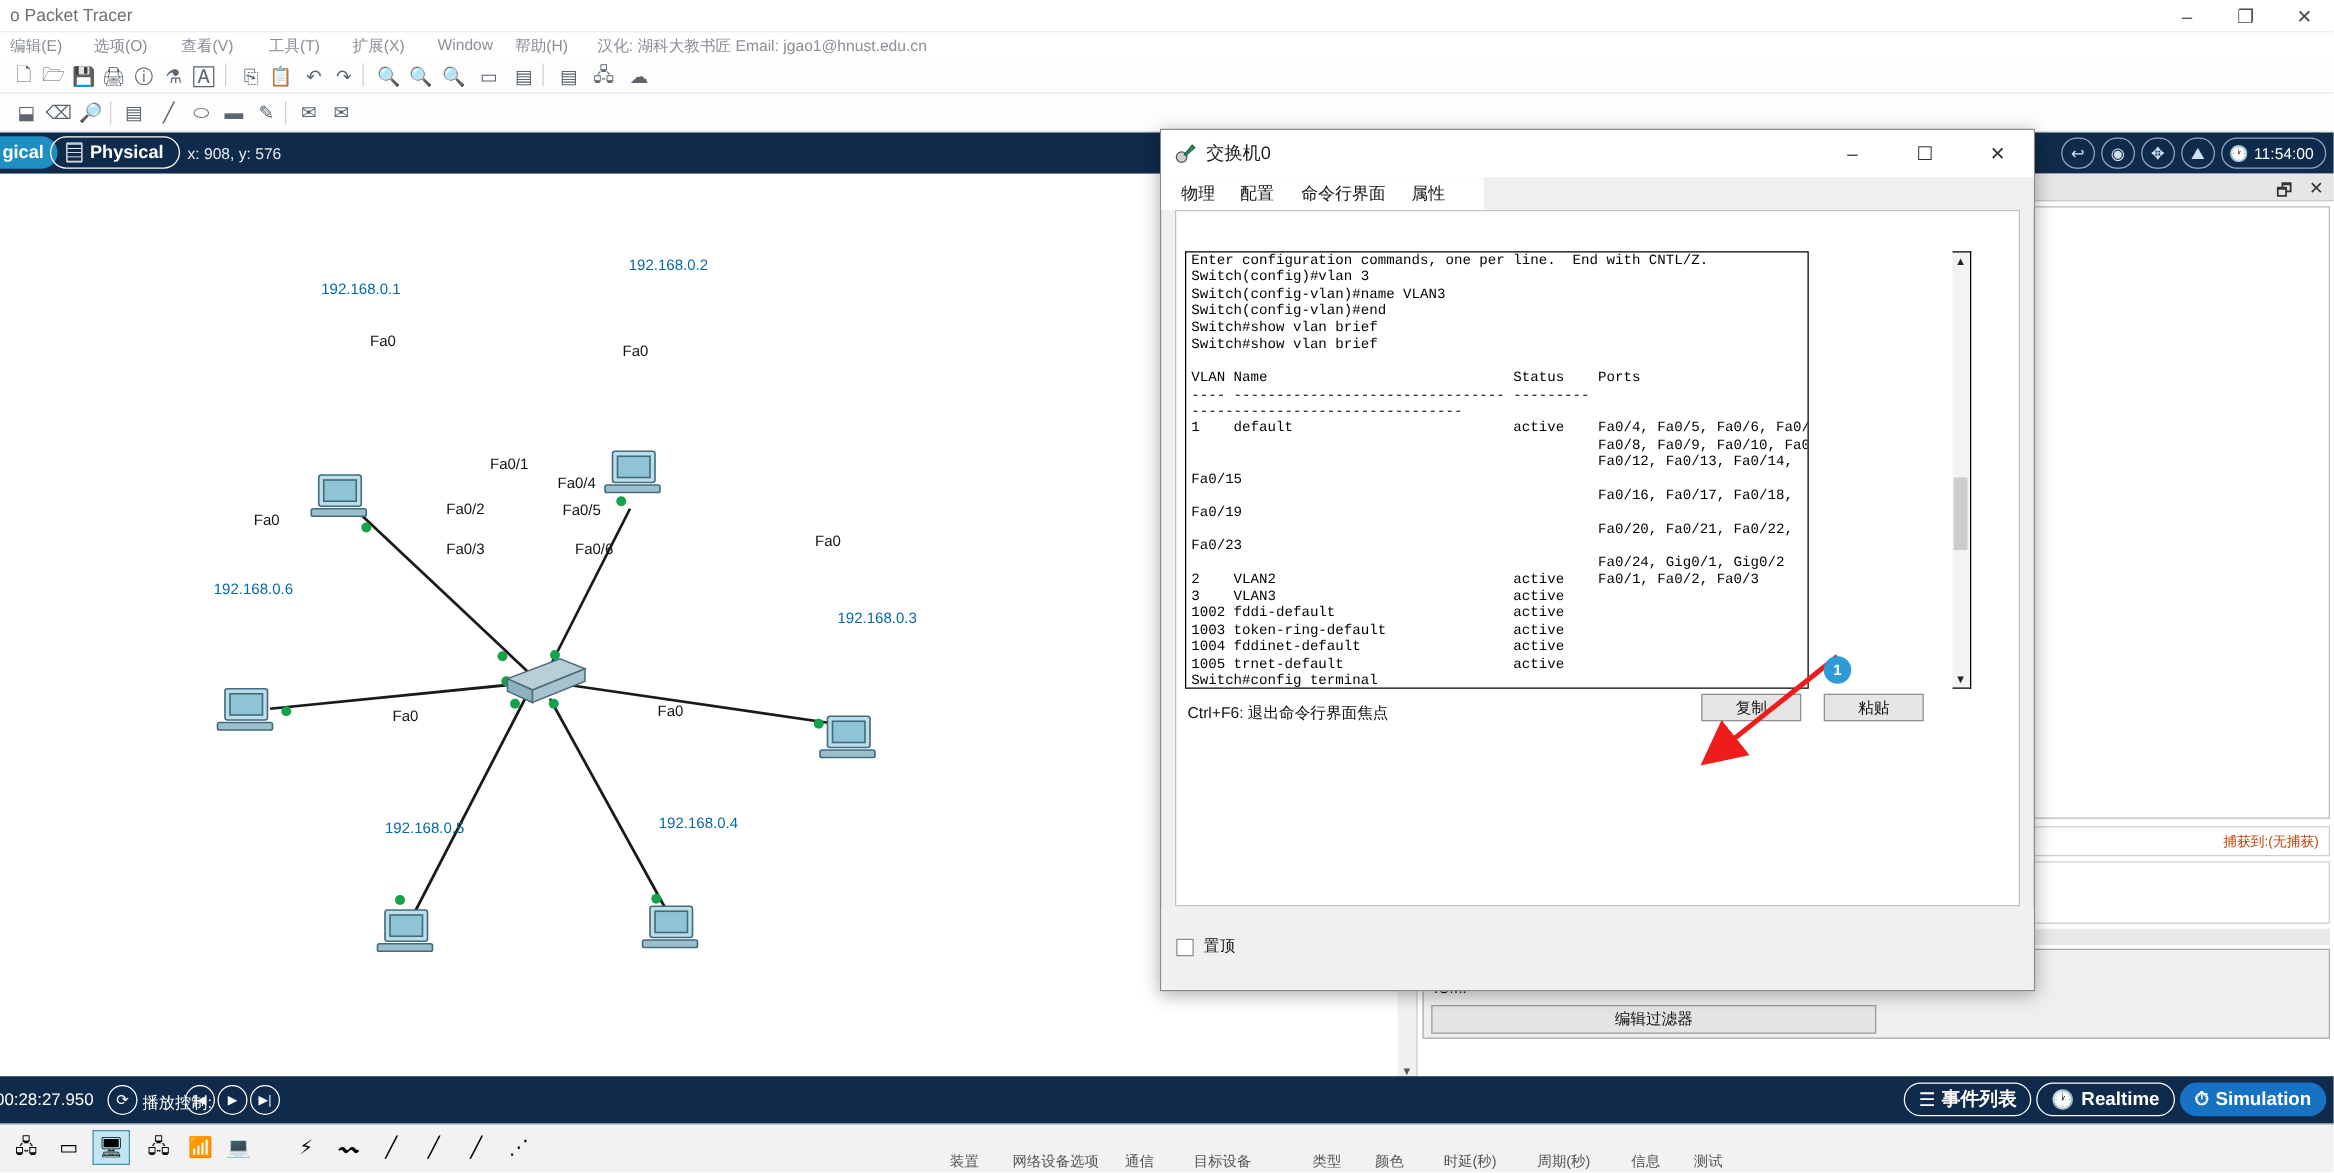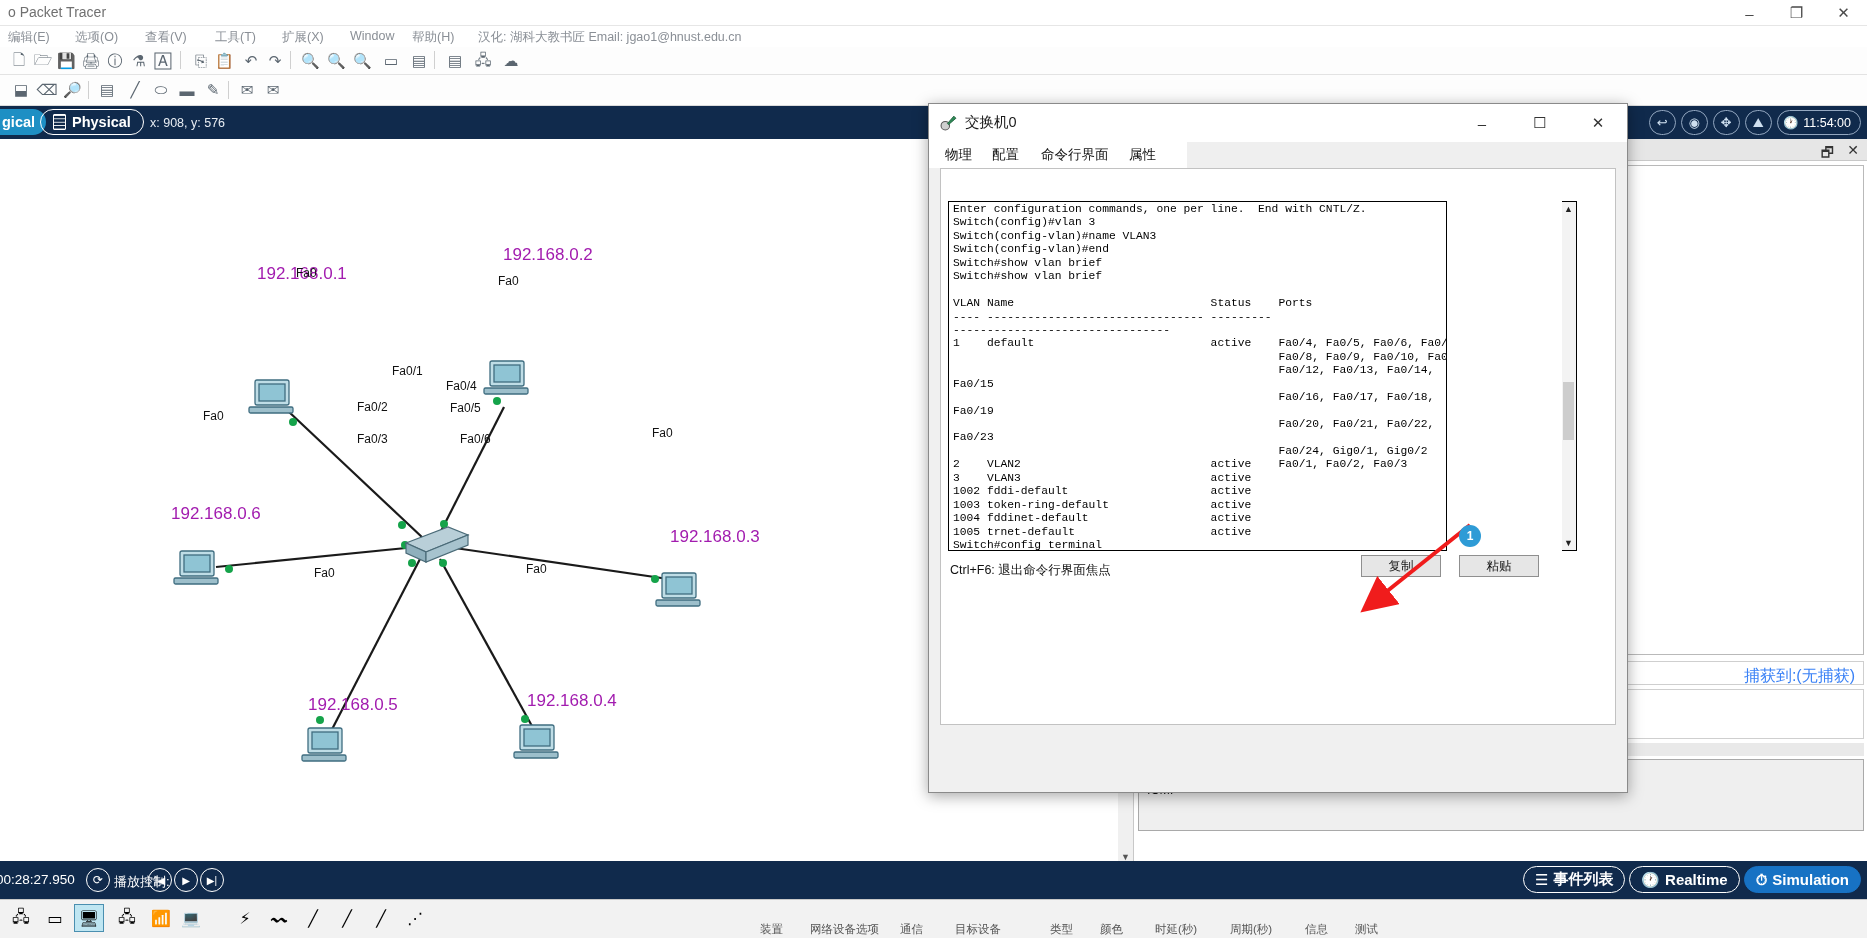--- a/index.html
+++ b/index.html
@@ -81,21 +81,21 @@
   .clockpill {
     height:25px; border:1.3px solid #93a7c0; border-radius:13px; color:#fff;
     font-size:12.5px; display:flex; align-items:center; gap:4px; padding:0 9px 0 6px;
   }
 
   
   .canvas {
     position:absolute; left:0; top:139px; width:1140px; height:722px;
     background:#ffffff;
   }
-  .pclabel { position:absolute; font-size:17px; color:#a21caf; white-space:nowrap;margin-top:40px; }
+  .pclabel { position:absolute; font-size:12px; color:#0369a1; white-space:nowrap; }
   .portlabel { position:absolute; font-size:12px; color:#111; white-space:nowrap; }
 
   .canvas-scroll-h {
     position:absolute; left:0; top:726px; width:1140px; height:15px;
     background:#f0f0f0; border-top:1px solid #dcdcdc;
   }
   .canvas-scroll-h .thumb { position:absolute; left:0; top:2px; width:365px; height:11px; background:#c6c6c6; }
   .canvas-scroll-v {
     position:absolute; left:1118px; top:575px; width:15px; height:150px; background:#f0f0f0;
   }
@@ -113,21 +113,21 @@
   .rp-head .ico { position:absolute; top:3px; font-size:14px; color:#333; }
   .rp-table {
     position:absolute; left:4px; top:26px; width:726px; height:490px;
     background:#fff; border:1px solid #b9b9b9;
   }
   .rp-col { position:absolute; top:6px; font-size:12.5px; color:#111; }
   .rp-status {
     position:absolute; left:4px; top:522px; width:726px; height:24px;
     border:1px solid #cfcfcf; background:#fff;
   }
-  .rp-status span { position:absolute; right:8px; top:4px; font-size:16px; color:#3b82f6;margin-left:44px; }
+  .rp-status span { position:absolute; right:8px; top:4px; font-size:11px; color:#c2410c;margin-left:44px; }
   .rp-playrow {
     position:absolute; left:4px; top:550px; width:726px; height:50px;
     border:1px solid #cfcfcf; background:#fff;
   }
   .sqbtn {
     position:absolute; width:28px; height:26px; background:#efefef;
     border:1px solid #a9a9a9; display:flex; align-items:center; justify-content:center;
     font-size:12px; color:#111;
   }
   .rp-scrollstrip {
@@ -435,20 +435,21 @@
     </div>
     <div class="rp-playrow">
       <div class="sqbtn" style="left:105px;top:11px">▶|</div>
     </div>
     <div class="rp-scrollstrip">
       <div class="mark"></div>
     </div>
     <div class="rp-filter">
       <div class="t1">事件列表过滤器 - 可见事件</div>
       <div class="t2">ICMP</div>
+      <div class="fbtn" style="left:6px;width:356px">编辑过滤器</div>
     </div>
   </div>
 
   <div class="bottomnavy">
     <div class="timecode">00:28:27.950</div>
     <div class="circ" style="position:absolute;left:86px;top:7px;width:24px;height:24px;font-size:12px">⟳</div>
     <div style="position:absolute;left:114px;top:12px;color:#fff;font-size:13px">播放控制:</div>
     <div class="playgroup">
       <div class="circ">|◀</div>
       <div class="circ">▶</div>
@@ -558,20 +559,26 @@
         <div class="up">▲</div>
         <div class="thumb"></div>
         <div class="dn">▼</div>
       </div>
 
       <div class="cli-hint">Ctrl+F6: 退出命令行界面焦点</div>
       <div class="cli-btn" style="left:420px">复制</div>
       <div class="cli-btn" style="left:518px">粘贴</div>
     </div>
 
+    <div class="dlg-foot">
+      <div class="chkrow">
+        <span class="chkbox"></span>
+        <span class="chklabel">置顶</span>
+      </div>
+    </div>
   </div>
 
   <svg class="arrowsvg" width="200" height="110">
     <defs>
       <marker id="ah" markerWidth="9" markerHeight="9" refX="4" refY="4.5" orient="auto">
         <path d="M0,0 L9,4.5 L0,9 Z" fill="#f01c1c"></path>
       </marker>
     </defs>
     <line x1="120" y1="15" x2="26" y2="90" stroke="#f01c1c" stroke-width="4" marker-end="url(#ah)"></line>
   </svg>

